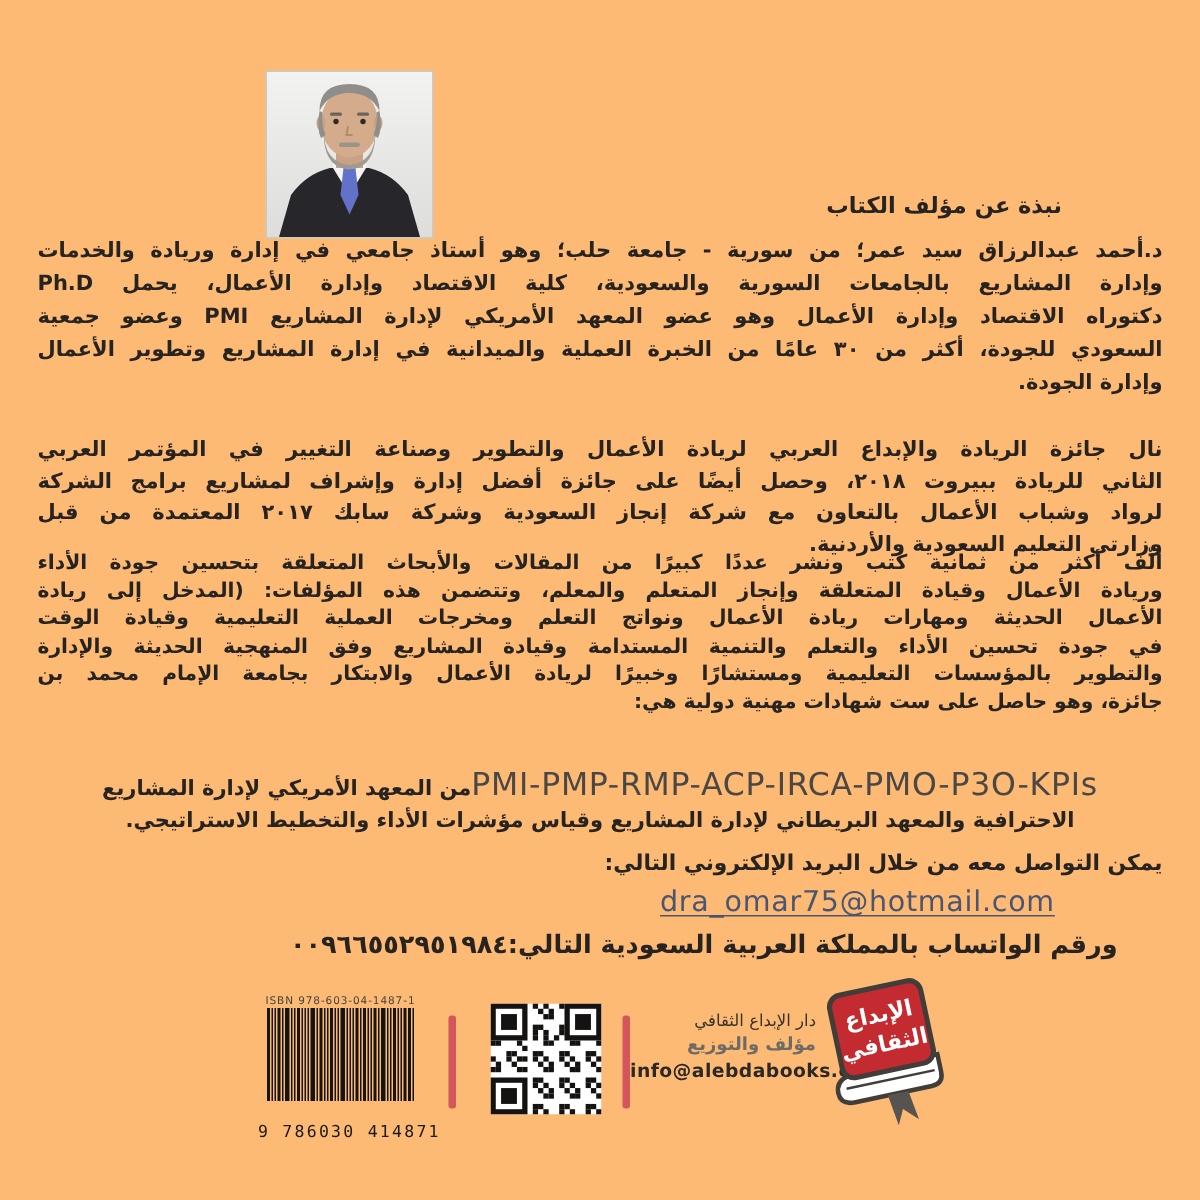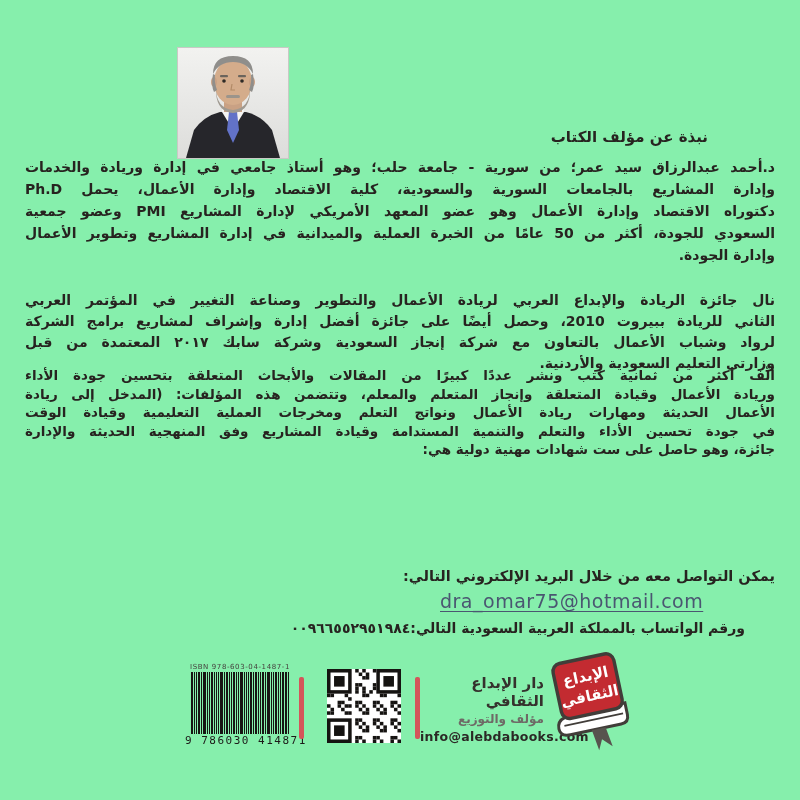--- a/index.html
+++ b/index.html
@@ -1,18 +1,18 @@
 <!DOCTYPE html>
 <html lang="ar"><head>
 <meta charset="utf-8">
 <style>
   html,body{margin:0;padding:0;}
   body{width:800px;height:800px;background:#ffffff;overflow:hidden;
        font-family:"DejaVu Sans","Liberation Sans",sans-serif;color:#272320;}
-  .page{position:relative;width:800px;height:800px;background:#86efac;}
+  .page{position:relative;width:800px;height:800px;background:#fdba74;}
 
   
   .photo{position:absolute;left:178px;top:48px;width:110px;height:110px;
          outline:1px solid #c9c9c5;background:#eeeeec;}
   .photo svg{display:block;}
 
   
   .heading{position:absolute;top:128px;right:92px;margin:0;font-size:15px;font-weight:700;
            direction:rtl;letter-spacing:0;}
 
@@ -28,39 +28,39 @@
   .cert{position:absolute;left:25px;width:750px;top:511px;text-align:center;}
   .cert-l1{direction:rtl;white-space:nowrap;}
   .cert-latin{font-size:21px;font-weight:500;color:#4a4744;letter-spacing:.5px;}
   .cert-ar{font-size:14px;font-weight:700;}
   .cert-l2{direction:rtl;font-size:14px;font-weight:700;margin-top:4px;}
 
   
   .email-intro{position:absolute;top:568px;right:25px;direction:rtl;font-size:14.5px;font-weight:700;}
   .email{position:absolute;top:590px;left:440px;font-size:19px;color:#4a5671;
          text-decoration:underline;text-underline-offset:3px;letter-spacing:.5px;cursor:pointer;}
-  .whatsapp{position:absolute;top:620px;right:55px;direction:rtl;font-size:14px;font-weight:700;}
-
-  
-  .barcode{position:absolute;left:185px;top:663px;width:110px;}
+  .whatsapp{position:absolute;top:620px;right:55px;direction:rtl;font-size:17px;font-weight:700;}
+
+  
+  .barcode{position:absolute;left:172px;top:663px;width:110px;}
   .isbn-label{font-size:7px;letter-spacing:.6px;color:#46423e;text-align:center;white-space:nowrap;}
   .bars{display:flex;gap:1px;height:62px;margin-top:1px;justify-content:center;}
   .bars i{background:#171513;height:100%;display:block;}
   .bc-num{font-family:"DejaVu Sans Mono","Liberation Mono",monospace;font-size:11px;
-          letter-spacing:1.5px;text-align:left;margin-top:0;color:#1c1a18;white-space:nowrap;}
+          letter-spacing:1.5px;text-align:left;margin-top:14px;color:#1c1a18;white-space:nowrap;}
 
   .tick{position:absolute;top:677px;width:5px;height:62px;border-radius:2px;}
   .tick-l{left:299px;}
   .tick-r{left:415px;}
 
   .qr{position:absolute;left:327px;top:669px;width:74px;height:74px;}
 
   
   .pub{position:absolute;left:420px;top:674px;width:124px;text-align:right;}
-  .pub-name{font-size:15px;font-weight:700;color:#35312d;}
+  .pub-name{font-size:11px;font-weight:400;color:#35312d;}
   .pub-sub{font-size:12px;font-weight:600;color:#6e6a66;margin-top:2px;}
   .pub-email{font-size:12.5px;font-weight:700;color:#2b2825;letter-spacing:.3px;margin-top:3px;white-space:nowrap;}
   .booklogo{position:absolute;left:544px;top:650px;width:92px;height:104px;}
 </style>
 </head>
 <body>
 
 <div class="page">
 
   <div class="photo">
@@ -91,37 +91,42 @@
       <path d="M54,36 L53,42 L57,42" fill="none" stroke="#b28a67" stroke-width="1.2"></path>
     </svg>
   </div>
 
   <h1 class="heading">نبذة عن مؤلف الكتاب</h1>
 
   <div class="para p1">
       <div class="bline">د.أحمد عبدالرزاق سيد عمر؛ من سورية - جامعة حلب؛ وهو أستاذ جامعي في إدارة وريادة والخدمات</div>
       <div class="bline">وإدارة المشاريع بالجامعات السورية والسعودية، كلية الاقتصاد وإدارة الأعمال، يحمل Ph.D</div>
       <div class="bline">دكتوراه الاقتصاد وإدارة الأعمال وهو عضو المعهد الأمريكي لإدارة المشاريع PMI وعضو جمعية</div>
-      <div class="bline">السعودي للجودة، أكثر من 50 عامًا من الخبرة العملية والميدانية في إدارة المشاريع وتطوير الأعمال</div>
+      <div class="bline">السعودي للجودة، أكثر من ٣٠ عامًا من الخبرة العملية والميدانية في إدارة المشاريع وتطوير الأعمال</div>
       <div class="bline last">وإدارة الجودة.</div>
     </div>
   <div class="para p2">
       <div class="bline">نال جائزة الريادة والإبداع العربي لريادة الأعمال والتطوير وصناعة التغيير في المؤتمر العربي</div>
-      <div class="bline">الثاني للريادة ببيروت 2010، وحصل أيضًا على جائزة أفضل إدارة وإشراف لمشاريع برامج الشركة</div>
+      <div class="bline">الثاني للريادة ببيروت ٢٠١٨، وحصل أيضًا على جائزة أفضل إدارة وإشراف لمشاريع برامج الشركة</div>
       <div class="bline">لرواد وشباب الأعمال بالتعاون مع شركة إنجاز السعودية وشركة سابك ٢٠١٧ المعتمدة من قبل</div>
       <div class="bline last">وزارتي التعليم السعودية والأردنية.</div>
     </div>
   <div class="para p3">
       <div class="bline">ألّف أكثر من ثمانية كتب ونشر عددًا كبيرًا من المقالات والأبحاث المتعلقة بتحسين جودة الأداء</div>
       <div class="bline">وريادة الأعمال وقيادة المتعلقة وإنجاز المتعلم والمعلم، وتتضمن هذه المؤلفات: (المدخل إلى ريادة</div>
       <div class="bline">الأعمال الحديثة ومهارات ريادة الأعمال ونواتج التعلم ومخرجات العملية التعليمية وقيادة الوقت</div>
       <div class="bline">في جودة تحسين الأداء والتعلم والتنمية المستدامة وقيادة المشاريع وفق المنهجية الحديثة والإدارة</div>
+      <div class="bline">والتطوير بالمؤسسات التعليمية ومستشارًا وخبيرًا لريادة الأعمال والابتكار بجامعة الإمام محمد بن</div>
       <div class="bline last">جائزة، وهو حاصل على ست شهادات مهنية دولية هي:</div>
     </div>
 
+  <div class="cert">
+    <div class="cert-l1" dir="rtl"><span class="cert-latin">PMI-PMP-RMP-ACP-IRCA-PMO-P3O-KPIs</span><span class="cert-ar">من المعهد الأمريكي لإدارة المشاريع</span></div>
+    <div class="cert-l2">الاحترافية والمعهد البريطاني لإدارة المشاريع وقياس مؤشرات الأداء والتخطيط الاستراتيجي.</div>
+  </div>
 
   <div class="email-intro">يمكن التواصل معه من خلال البريد الإلكتروني التالي:</div>
   <a class="email" style="color: rgb(74, 86, 113);">dra_omar75@hotmail.com</a>
   <div class="whatsapp"><span>ورقم الواتساب بالمملكة العربية السعودية التالي:</span><span>٠٠٩٦٦٥٥٢٩٥١٩٨٤</span></div>
 
   <div class="barcode">
     <div class="isbn-label">ISBN 978-603-04-1487-1</div>
     <div class="bars" id="bars">
         <i style="width: 2px;"></i>
         <i style="width: 1px;"></i>

